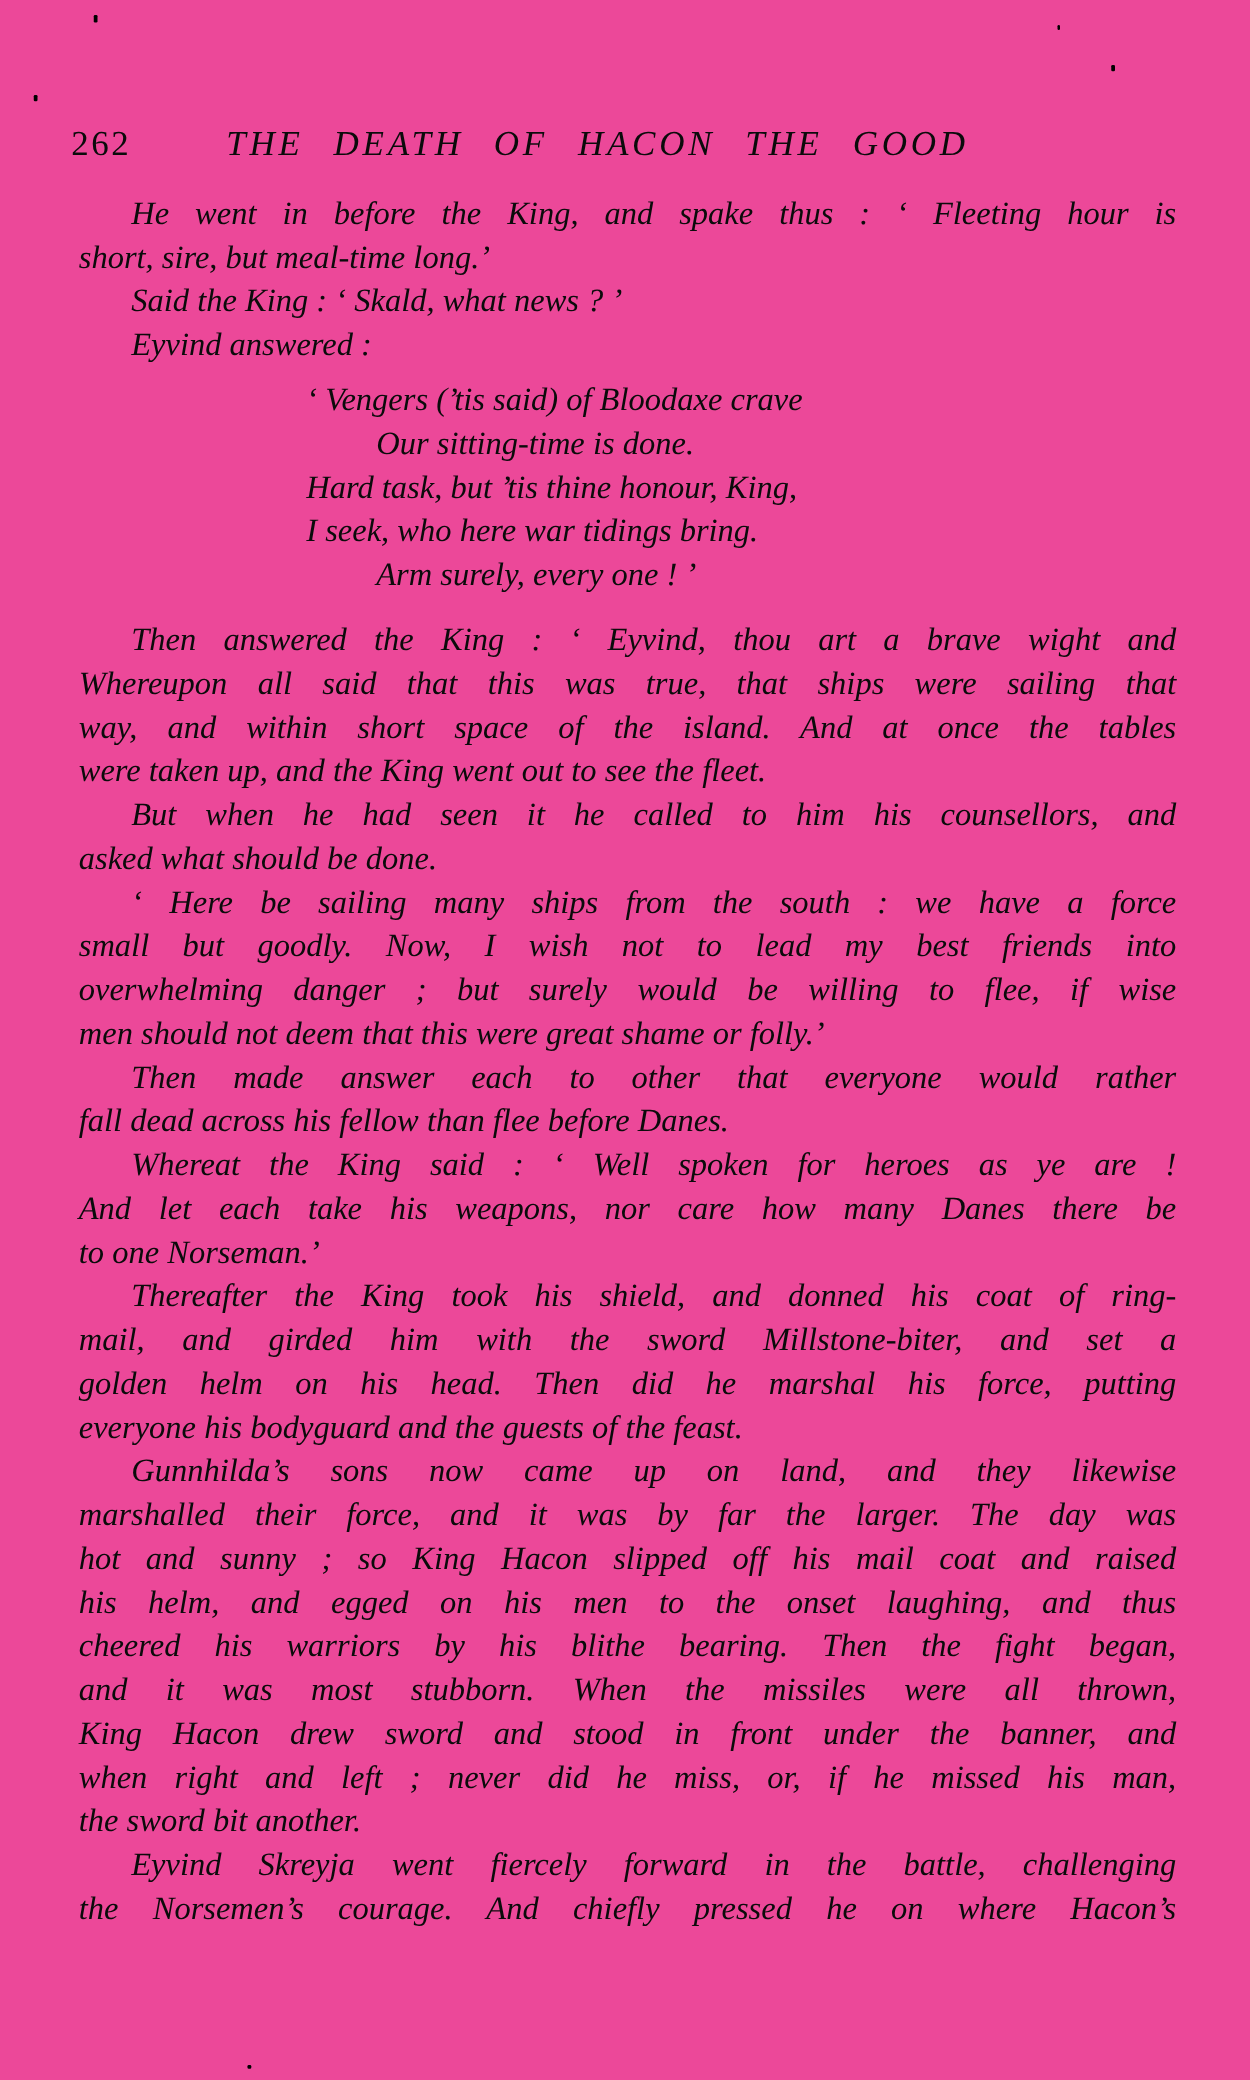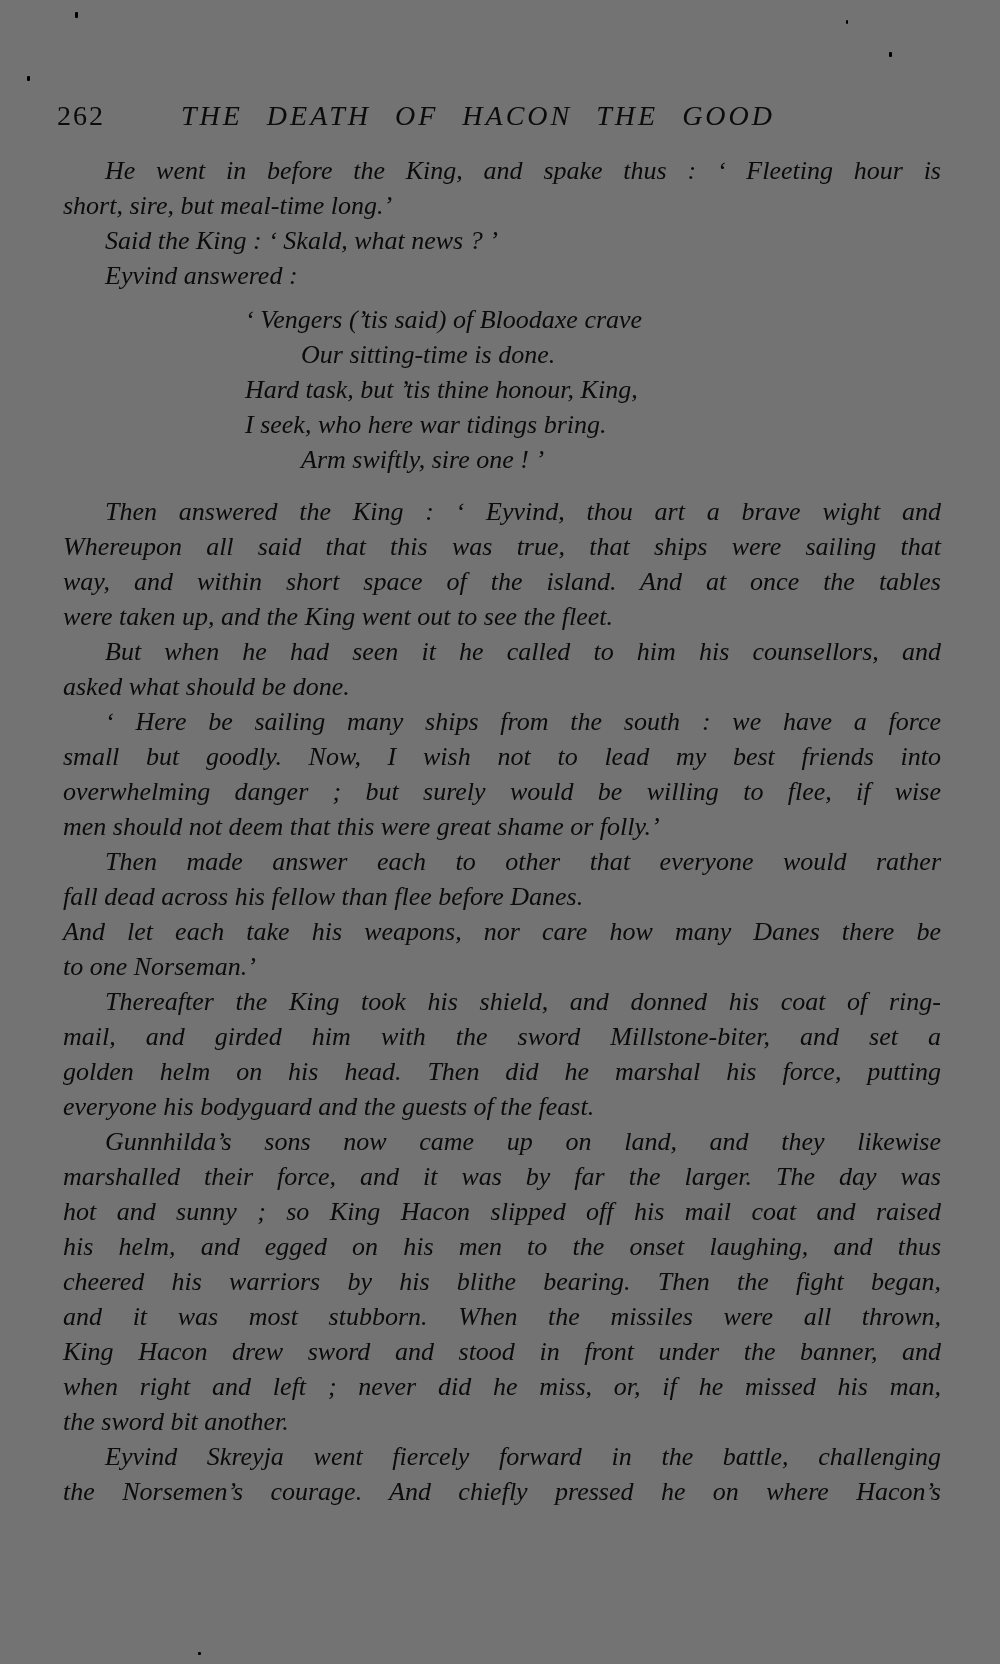--- a/index.html
+++ b/index.html
@@ -4,21 +4,21 @@
 <style>
   html, body {
     margin: 0;
     padding: 0;
     background: #ffffff;
   }
   .page {
     position: relative;
     width: 1000px;
     height: 1664px;
-    background: #737373;
+    background: #ec4899;
     color: #0b0b0b;
     font-family: "Liberation Serif", "DejaVu Serif", serif;
     overflow: hidden;
   }
   .header {
     position: relative;
     padding-top: 100px;
     height: 36px;
   }
   .page-number {
@@ -85,21 +85,21 @@
         <div class="line first">Said the King : ‘ Skald, what news ? ’</div>
       </div>
       <div class="block prose">
         <div class="line first">Eyvind answered :</div>
       </div>
       <div class="block verse">
         <div class="line">‘ Vengers (’tis said) of Bloodaxe crave</div>
         <div class="line hang">Our sitting-time is done.</div>
         <div class="line">Hard task, but ’tis thine honour, King,</div>
         <div class="line">I seek, who here war tidings bring.</div>
-        <div class="line hang">Arm swiftly, sire one ! ’</div>
+        <div class="line hang">Arm surely, every one ! ’</div>
       </div>
       <div class="block prose">
         <div class="line first j">Then answered the King : ‘ Eyvind, thou art a brave wight and</div>
         <div class="line j">Whereupon all said that this was true, that ships were sailing that</div>
         <div class="line j">way, and within short space of the island. And at once the tables</div>
         <div class="line">were taken up, and the King went out to see the fleet.</div>
       </div>
       <div class="block prose">
         <div class="line first j">But when he had seen it he called to him his counsellors, and</div>
         <div class="line">asked what should be done.</div>
@@ -108,20 +108,21 @@
         <div class="line first j">‘ Here be sailing many ships from the south : we have a force</div>
         <div class="line j">small but goodly. Now, I wish not to lead my best friends into</div>
         <div class="line j">overwhelming danger ; but surely would be willing to flee, if wise</div>
         <div class="line">men should not deem that this were great shame or folly.’</div>
       </div>
       <div class="block prose">
         <div class="line first j">Then made answer each to other that everyone would rather</div>
         <div class="line">fall dead across his fellow than flee before Danes.</div>
       </div>
       <div class="block prose">
+        <div class="line first j">Whereat the King said : ‘ Well spoken for heroes as ye are !</div>
         <div class="line j">And let each take his weapons, nor care how many Danes there be</div>
         <div class="line">to one Norseman.’</div>
       </div>
       <div class="block prose">
         <div class="line first j">Thereafter the King took his shield, and donned his coat of ring-</div>
         <div class="line j">mail, and girded him with the sword Millstone-biter, and set a</div>
         <div class="line j">golden helm on his head. Then did he marshal his force, putting</div>
         <div class="line">everyone his bodyguard and the guests of the feast.</div>
       </div>
       <div class="block prose">

